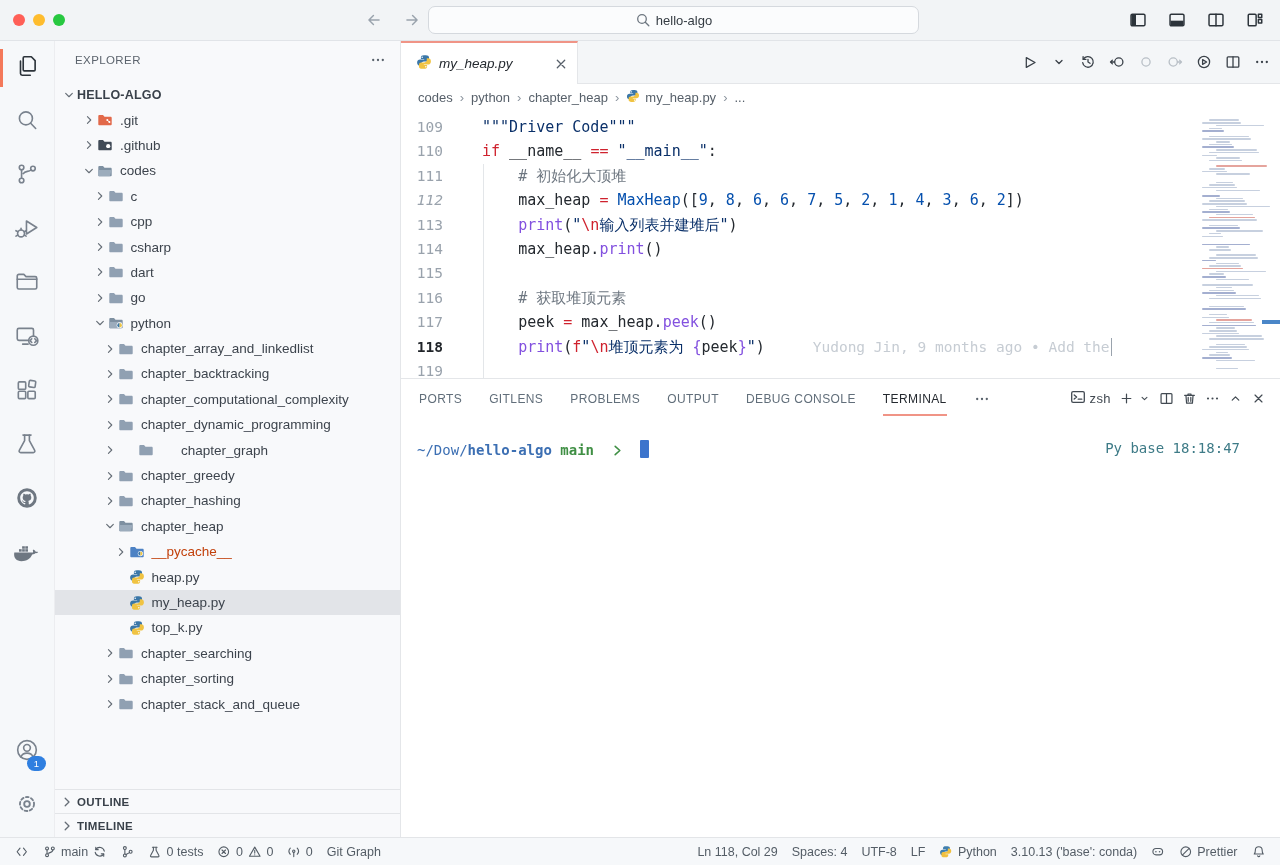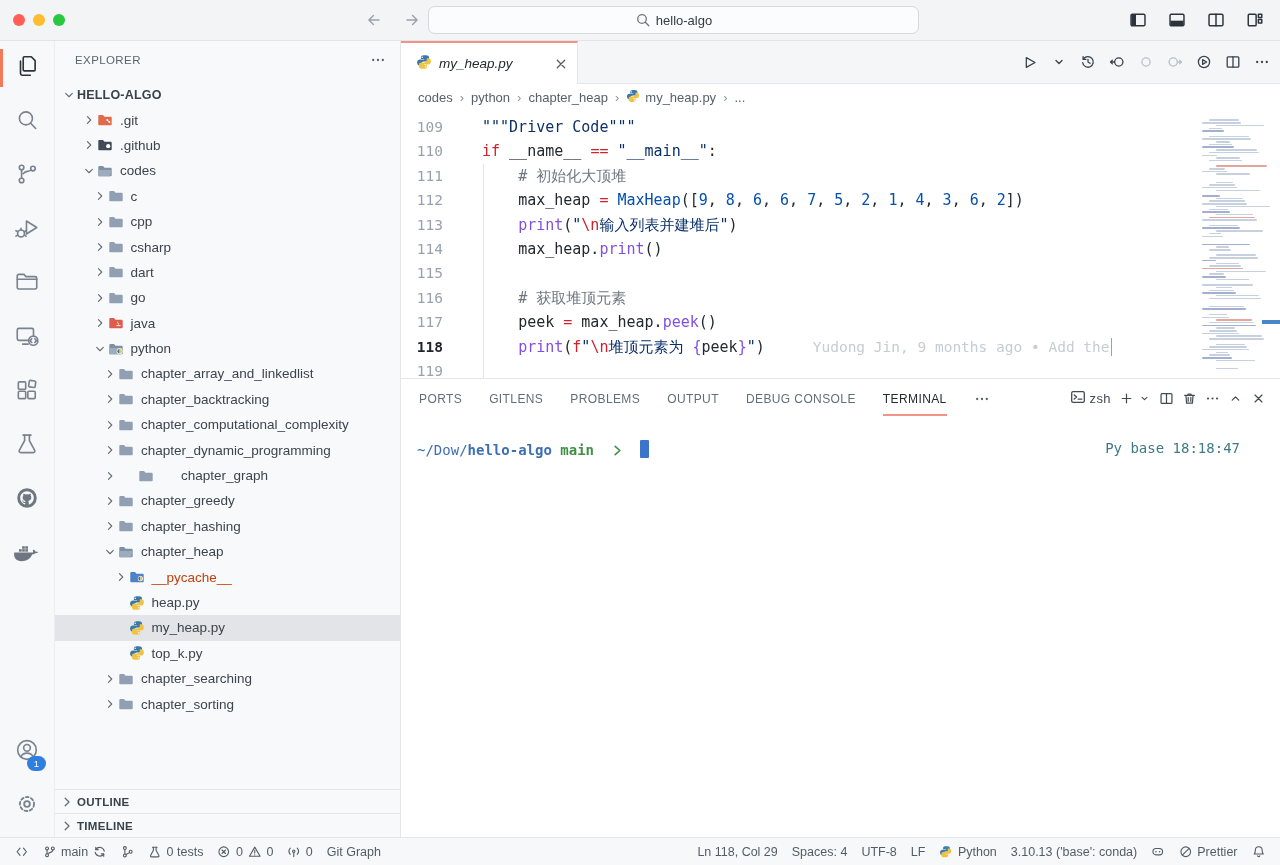--- a/index.html
+++ b/index.html
@@ -390,35 +390,20 @@
             <span class="ticon">
               <svg width="16" height="16" viewBox="0 0 16 16" fill="none" stroke="currentColor" stroke-width="1.3" stroke-linecap="round" stroke-linejoin="round">
                 <path fill="#90a0b2" stroke="none" d="M1.3 4.2c0-.6.5-1.1 1.1-1.1h3.6l1.5 1.6h6.1c.6 0 1.1.5 1.1 1.1v6.4c0 .6-.5 1.1-1.1 1.1H2.4c-.6 0-1.1-.5-1.1-1.1z"></path>
               </svg>
             </span>
             <span class="tlabel">go</span>
           </div>
           <div class="trow" style="padding-left: 36.5px;">
             <span class="chev">
               <svg width="14" height="14" viewBox="0 0 16 16" fill="none" stroke="currentColor" stroke-width="1.3" stroke-linecap="round" stroke-linejoin="round">
-                <path d="M6.2 4.2l3.8 3.8-3.8 3.8"></path>
-              </svg>
-            </span>
-            <span class="ticon">
-              <svg width="16" height="16" viewBox="0 0 16 16" fill="none" stroke="currentColor" stroke-width="1.3" stroke-linecap="round" stroke-linejoin="round">
-                <path fill="#dd5c4d" stroke="none" d="M1.3 4.2c0-.6.5-1.1 1.1-1.1h3.6l1.5 1.6h6.1c.6 0 1.1.5 1.1 1.1v6.4c0 .6-.5 1.1-1.1 1.1H2.4c-.6 0-1.1-.5-1.1-1.1z"></path>
-                <path d="M9.6 7.2c1.2.6 0 1.6 1.2 2.3" stroke="#fff" stroke-width=".9" fill="none"></path>
-                <path d="M8.8 10.6h3.4" stroke="#fff" stroke-width=".9"></path>
-              </svg>
-            </span>
-            <span class="tlabel">java</span>
-          </div>
-          <div class="trow" style="padding-left: 36.5px;">
-            <span class="chev">
-              <svg width="14" height="14" viewBox="0 0 16 16" fill="none" stroke="currentColor" stroke-width="1.3" stroke-linecap="round" stroke-linejoin="round">
                 <path d="M4.2 6.2L8 10l3.8-3.8"></path>
               </svg>
             </span>
             <span class="ticon">
               <svg width="16" height="16" viewBox="0 0 16 16" fill="none" stroke="currentColor" stroke-width="1.3" stroke-linecap="round" stroke-linejoin="round">
                 <path fill="#7e90a1" stroke="none" d="M1.3 4.2c0-.6.5-1.1 1.1-1.1h3.6l1.5 1.6h6.1c.6 0 1.1.5 1.1 1.1v6.4c0 .6-.5 1.1-1.1 1.1H2.4c-.6 0-1.1-.5-1.1-1.1z"></path>
                 <path fill="#9cacbc" stroke="none" d="M1.4 6.9h11.8c.7 0 1.2.7 1 1.3l-1.1 4.2c-.1.5-.6.9-1.1.9H2.4c-.6 0-1.1-.5-1.1-1.1z"></path>
                 <circle cx="11.6" cy="10.2" r="2.9" fill="#fff" stroke="none"></circle>
                 <path fill="#3b77a8" stroke="none" d="M11.6 7.9a2.3 2.3 0 0 0 0 4.6z"></path>
                 <path fill="#edc545" stroke="none" d="M11.6 7.9a2.3 2.3 0 0 1 0 4.6z"></path>
@@ -601,20 +586,33 @@
               <svg width="14" height="14" viewBox="0 0 16 16" fill="none" stroke="currentColor" stroke-width="1.3" stroke-linecap="round" stroke-linejoin="round">
                 <path d="M6.2 4.2l3.8 3.8-3.8 3.8"></path>
               </svg>
             </span>
             <span class="ticon">
               <svg width="16" height="16" viewBox="0 0 16 16" fill="none" stroke="currentColor" stroke-width="1.3" stroke-linecap="round" stroke-linejoin="round">
                 <path fill="#90a0b2" stroke="none" d="M1.3 4.2c0-.6.5-1.1 1.1-1.1h3.6l1.5 1.6h6.1c.6 0 1.1.5 1.1 1.1v6.4c0 .6-.5 1.1-1.1 1.1H2.4c-.6 0-1.1-.5-1.1-1.1z"></path>
               </svg>
             </span>
             <span class="tlabel">chapter_sorting</span>
+          </div>
+          <div class="trow" style="padding-left: 47px;">
+            <span class="chev">
+              <svg width="14" height="14" viewBox="0 0 16 16" fill="none" stroke="currentColor" stroke-width="1.3" stroke-linecap="round" stroke-linejoin="round">
+                <path d="M6.2 4.2l3.8 3.8-3.8 3.8"></path>
+              </svg>
+            </span>
+            <span class="ticon">
+              <svg width="16" height="16" viewBox="0 0 16 16" fill="none" stroke="currentColor" stroke-width="1.3" stroke-linecap="round" stroke-linejoin="round">
+                <path fill="#90a0b2" stroke="none" d="M1.3 4.2c0-.6.5-1.1 1.1-1.1h3.6l1.5 1.6h6.1c.6 0 1.1.5 1.1 1.1v6.4c0 .6-.5 1.1-1.1 1.1H2.4c-.6 0-1.1-.5-1.1-1.1z"></path>
+              </svg>
+            </span>
+            <span class="tlabel">chapter_stack_and_queue</span>
           </div>
         </div>
       <div class="sb-sections">
         <div class="sb-section">
           <span class="chev">
               <svg width="16" height="16" viewBox="0 0 16 16" fill="none" stroke="currentColor" stroke-width="1.3" stroke-linecap="round" stroke-linejoin="round">
                 <path d="M6.2 4.2l3.8 3.8-3.8 3.8"></path>
               </svg>
             </span>
           <span>OUTLINE</span>
@@ -727,21 +725,21 @@
           <span class="bc-sep">›</span>
           <span class="bc-item">
             <span>...</span>
           </span>
         </div>
       <div class="code-wrap">
         <div class="gutter" id="gutter">
             <div style="padding-right: 16px;">109</div>
             <div style="padding-right: 16px;">110</div>
             <div style="padding-right: 16px;">111</div>
-            <div style="padding-right: 16px;">112</div>
+            <div style="padding-right: 16px; font-style: italic;">112</div>
             <div style="padding-right: 16px;">113</div>
             <div style="padding-right: 16px;">114</div>
             <div style="padding-right: 16px;">115</div>
             <div style="padding-right: 16px;">116</div>
             <div style="padding-right: 16px;">117</div>
             <div class="cur" style="padding-right: 16px;">118</div>
             <div style="padding-right: 16px;">119</div>
           </div>
         <div class="codecol" id="codecol"><div class="cline"><span class="tk-s">"""Driver Code"""</span></div><div class="cline"><span class="tk-k">if</span><span class="tk-d"> __name__ </span><span class="tk-k">==</span><span class="tk-d"> </span><span class="tk-s">"__main__"</span><span class="tk-d">:</span></div><div class="cline g"><span>    </span><span class="tk-c"># 初始化大顶堆</span></div><div class="cline g"><span>    </span><span class="tk-d">max_heap </span><span class="tk-k">=</span><span class="tk-d"> </span><span class="tk-n">MaxHeap</span><span class="tk-d">([</span><span class="tk-n">9</span><span class="tk-d">, </span><span class="tk-n">8</span><span class="tk-d">, </span><span class="tk-n">6</span><span class="tk-d">, </span><span class="tk-n">6</span><span class="tk-d">, </span><span class="tk-n">7</span><span class="tk-d">, </span><span class="tk-n">5</span><span class="tk-d">, </span><span class="tk-n">2</span><span class="tk-d">, </span><span class="tk-n">1</span><span class="tk-d">, </span><span class="tk-n">4</span><span class="tk-d">, </span><span class="tk-n">3</span><span class="tk-d">, </span><span class="tk-n">6</span><span class="tk-d">, </span><span class="tk-n">2</span><span class="tk-d">])</span></div><div class="cline g"><span>    </span><span class="tk-f">print</span><span class="tk-d">(</span><span class="tk-s">"</span><span class="tk-k">\n</span><span class="tk-s">输入列表并建堆后"</span><span class="tk-d">)</span></div><div class="cline g"><span>    </span><span class="tk-d">max_heap.</span><span class="tk-f">print</span><span class="tk-d">()</span></div><div class="cline g"><span>    </span></div><div class="cline g"><span>    </span><span class="tk-c"># 获取堆顶元素</span></div><div class="cline g"><span>    </span><span class="tk-d">peek </span><span class="tk-k">=</span><span class="tk-d"> max_heap.</span><span class="tk-f">peek</span><span class="tk-d">()</span></div><div class="cline g"><span>    </span><span class="tk-f">print</span><span class="tk-d">(</span><span class="tk-k">f</span><span class="tk-s">"</span><span class="tk-k">\n</span><span class="tk-s">堆顶元素为 </span><span class="tk-f">{</span><span class="tk-d">peek</span><span class="tk-f">}</span><span class="tk-s">"</span><span class="tk-d">)</span><span class="blame">Yudong Jin, 9 months ago • Add the</span><span class="blame-caret"></span></div><div class="cline g"><span>    </span></div></div>
         <div class="minimap" id="minimap">

